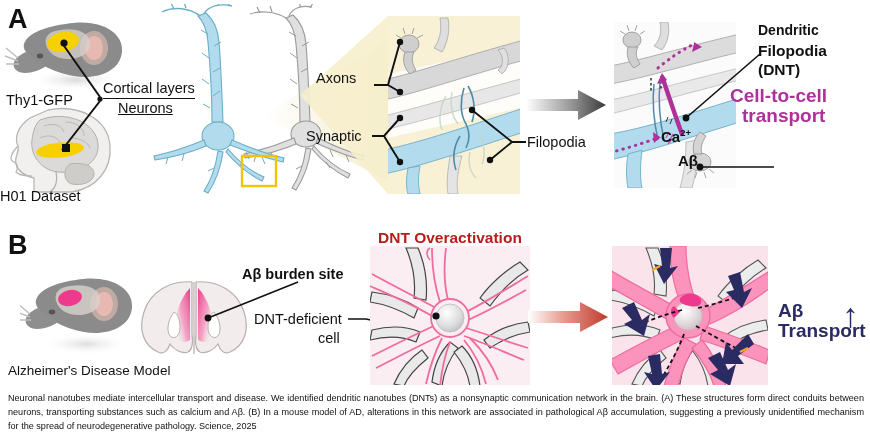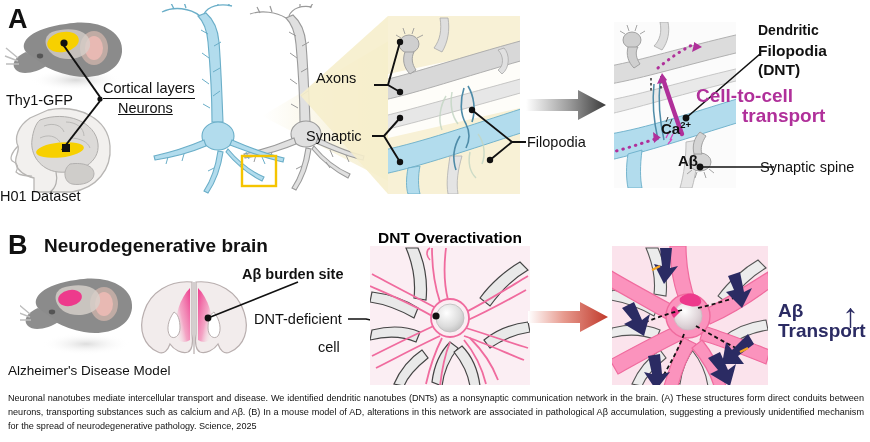--- a/index.html
+++ b/index.html
@@ -39,21 +39,21 @@
   .lbl-bold { font-weight: bold; }
   .title-b {
     font-weight: bold;
     font-size: 19px;
     color: #111;
     white-space: nowrap;
   }
   .panel-title {
     font-weight: bold;
     font-size: 15.5px;
-    color: #000000;
+    color: #b91c1c;
     white-space: nowrap;
   }
   .magenta {
     color: #b0309a;
     font-weight: bold;
     font-size: 19px;
     line-height: 1.08;
     white-space: nowrap;
   }
   .navy {
@@ -372,38 +372,36 @@
 
   <div class="abs lbl lbl-bold" style="left:758px; top:22px; font-size:14px; line-height:1.25;">Dendritic</div>
   <div class="abs lbl lbl-bold" style="left:758px; top:41px; font-size:15.5px; line-height:1.25;">Filopodia</div>
   <div class="abs lbl lbl-bold" style="left:758px; top:60px; font-size:15.5px; line-height:1.25;">(DNT)</div>
 
   <svg class="abs" style="left:650px; top:40px;" width="120" height="90">
     <path d="M110 14 L 36 78" stroke="#111" stroke-width="1.6" fill="none"></path>
     <circle cx="36" cy="78" r="3.4" fill="#111"></circle>
   </svg>
 
-  <div class="abs magenta" style="left:696px; top:86px;">Cell-to-cell</div>
+  <div class="abs magenta" style="left:730px; top:86px;">Cell-to-cell</div>
   <div class="abs magenta" style="left:742px; top:106px;">transport</div>
 
-  <div class="abs lbl lbl-bold" style="left:661px; top:120px; font-size:15px;">
+  <div class="abs lbl lbl-bold" style="left:661px; top:128px; font-size:15px;">
     <span>Ca</span><sup style="font-size:9.5px;">2+</sup>
   </div>
 
   <div class="abs lbl lbl-bold" style="left:678px; top:152px; font-size:15px;">Aβ</div>
 
   <svg class="abs" style="left:690px; top:155px;" width="90" height="30">
     <path d="M10 12 L 84 12" stroke="#111" stroke-width="1.6" fill="none"></path>
     <circle cx="10" cy="12" r="3.4" fill="#111"></circle>
   </svg>
-  <div class="abs lbl" style="left:760px; top:159px;">Synaptic spine</div>
 
   <div class="abs panel-letter" style="left:8px; top:232px;">B</div>
 
-  <div class="abs title-b" style="left:44px; top:235px;">Neurodegenerative brain</div>
 
   <div class="abs" style="left:20px; top:272px;">
     <svg width="120" height="88" viewBox="0 0 120 88">
       <defs>
         <radialGradient id="mshadow2" cx="50%" cy="50%" r="50%">
           <stop offset="0%" stop-color="#bbb" stop-opacity="0.5"></stop>
           <stop offset="100%" stop-color="#fff" stop-opacity="0"></stop>
         </radialGradient>
       </defs>
       <ellipse cx="66" cy="72" rx="44" ry="11" fill="url(#mshadow2)"></ellipse>
@@ -453,21 +451,21 @@
       <circle cx="72" cy="40" r="3.4" fill="#111"></circle>
     </svg>
   </div>
 
   <svg class="abs" style="left:200px; top:272px;" width="110" height="60">
     <path d="M8 46 L 98 10" stroke="#111" stroke-width="1.6" fill="none"></path>
   </svg>
   <div class="abs lbl" style="left:242px; top:266px;font-weight:bold;">Aβ burden site</div>
 
   <div class="abs lbl" style="left:254px; top:311px;text-align:right;">DNT-deficient</div>
-  <div class="abs lbl" style="left:318px; top:339px;">cell</div>
+  <div class="abs lbl" style="left:318px; top:330px;">cell</div>
   <svg class="abs" style="left:346px; top:305px;" width="90" height="40">
     <path d="M2 14 L 20 14 L 76 26" stroke="#111" stroke-width="1.6" fill="none"></path>
     <circle cx="76" cy="26" r="3.4" fill="#111"></circle>
   </svg>
 
   <div class="abs panel-title" style="left:378px; top:229px;">DNT Overactivation</div>
 
   <div class="abs" style="left:370px; top:246px;">
     <svg width="160" height="140" viewBox="0 0 160 140">
       <rect x="0" y="0" width="160" height="140" fill="#fbeef3"></rect>

